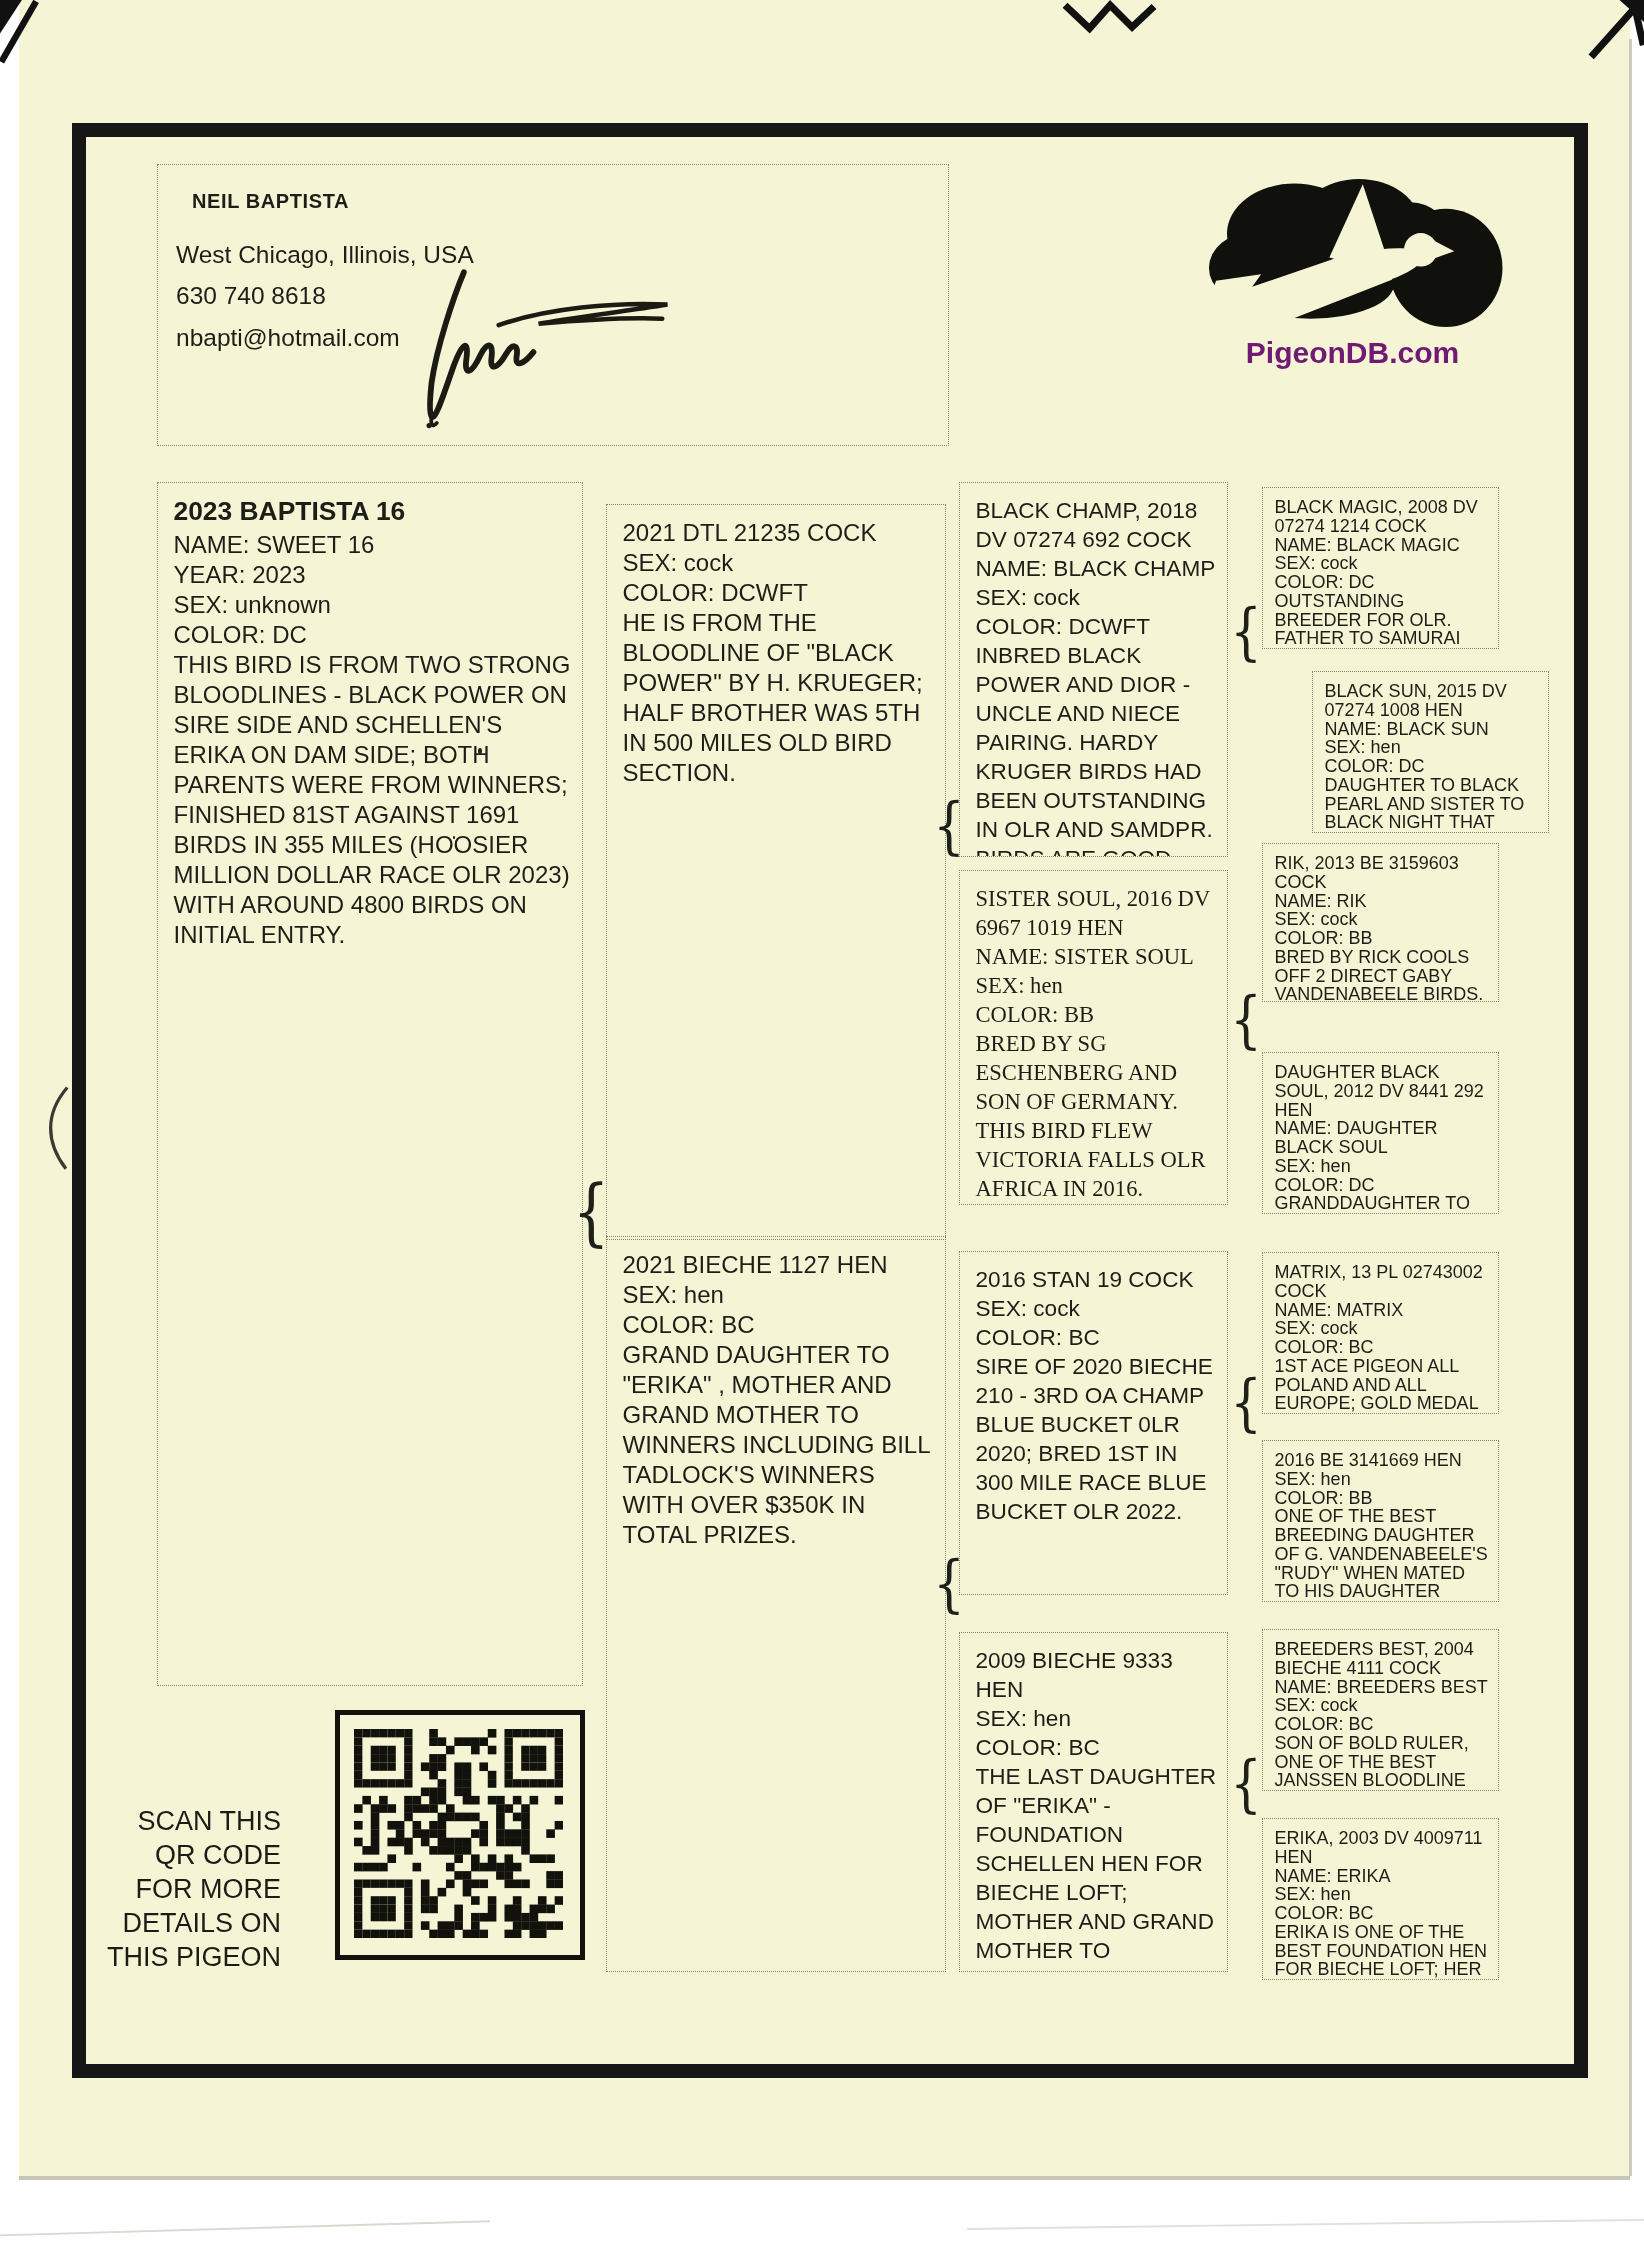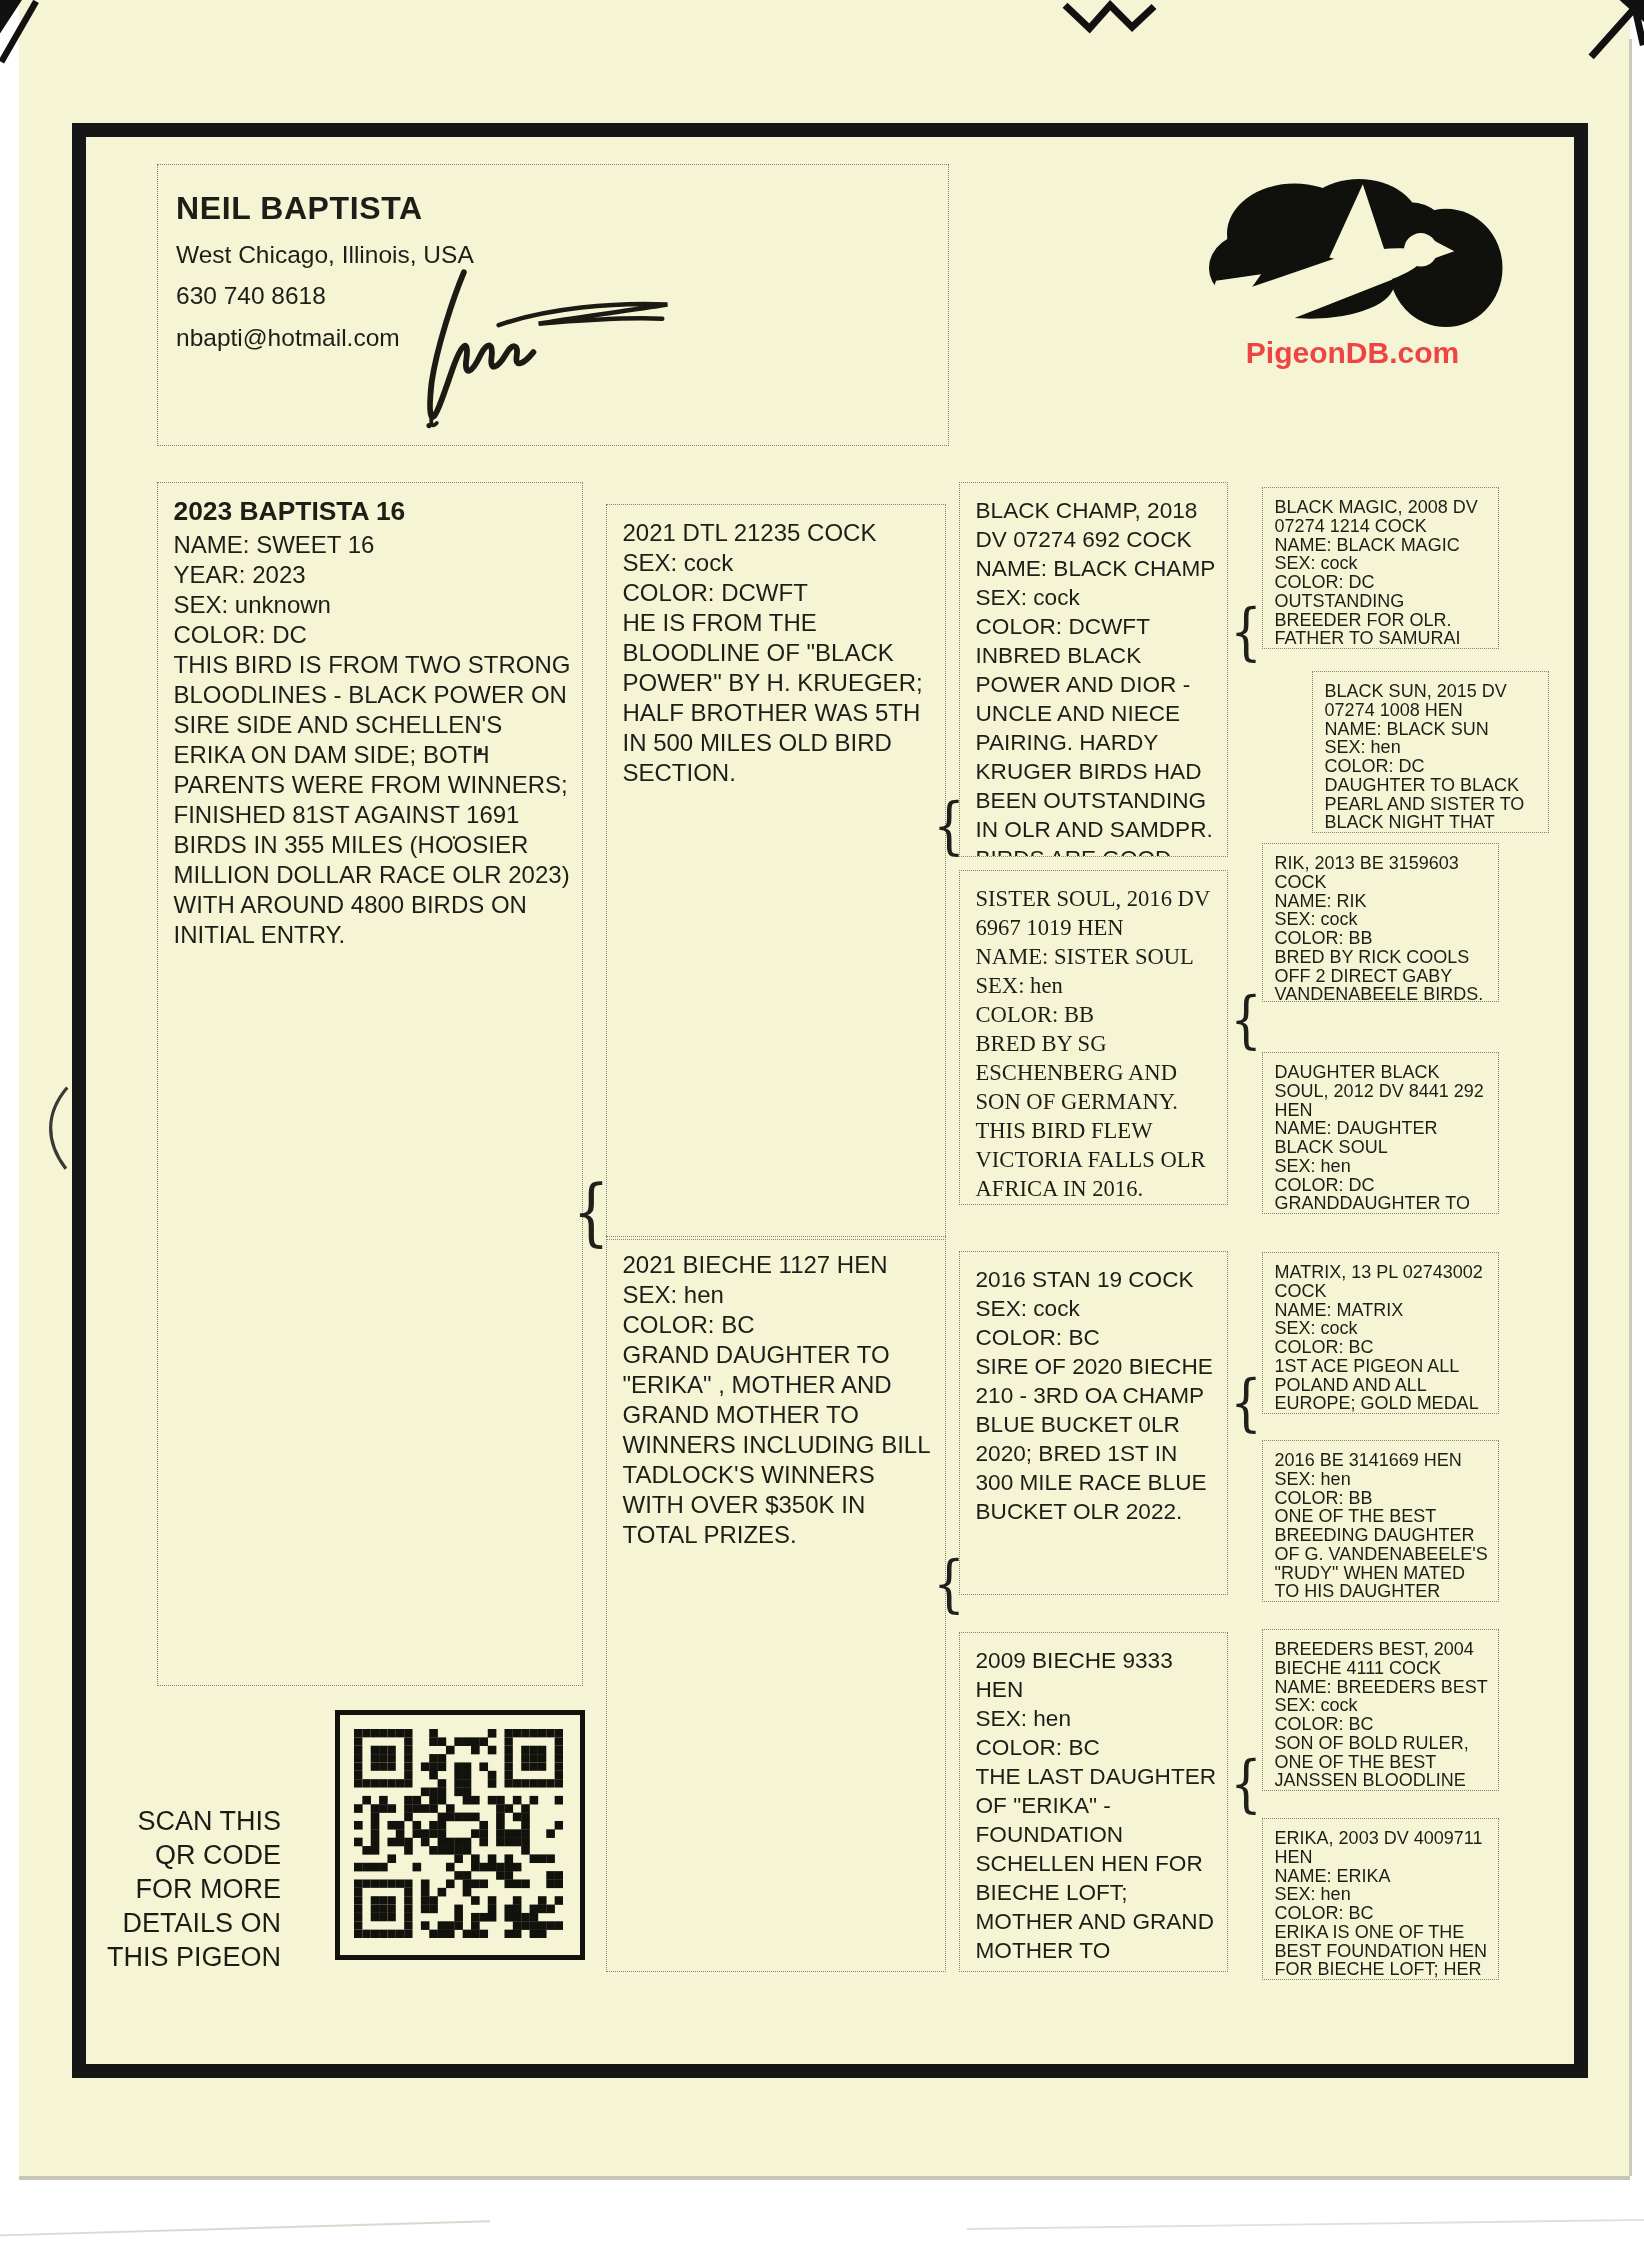--- a/index.html
+++ b/index.html
@@ -9,28 +9,28 @@
     font-family:"Liberation Sans","DejaVu Sans",sans-serif;
     color:#1e1e18;
   }
   .sheet { position:absolute; left:19.3px; top:0; width:1611px; height:2178px; background:#f5f5d6; }
   .sheet-bottom-shadow { position:absolute; left:19.3px; top:2176px; width:1611px; height:3.9px; background:#c9c6b8; }
   .sheet-right-edge { position:absolute; left:1629px; top:39px; width:2.6px; height:2137px; background:#cbcbbf; }
   .frame { position:absolute; left:72px; top:123px; width:1488px; height:1927px; border:14px solid #161616; }
 
   .contact-box { position:absolute; left:157px; top:164px; width:792px; height:282px;
     border:1.3px dotted #84846a; box-sizing:border-box; }
-  .contact-name { position:absolute; left:18px; top:24.5px; font-size:32px; font-weight:600; letter-spacing:0.6px; }
+  .contact-name { position:absolute; left:34px; top:24.5px; font-size:20px; font-weight:600; letter-spacing:0.6px; }
   .contact-line { position:absolute; left:18px; font-size:24.5px; }
   .contact-line.l1 { top:76px; } .contact-line.l2 { top:117px; } .contact-line.l3 { top:159px; }
   .signature { position:absolute; left:244px; top:98px; }
 
   .logo { position:absolute; left:1198px; top:166px; width:309px; }
   .logo-text { position:absolute; left:0; top:170px; width:309px; text-align:center;
-    font-size:30px; font-weight:bold; color:#ef4444; }
+    font-size:30px; font-weight:bold; color:#701a75; }
 
   .pbox { position:absolute; border:1.3px dotted #84846a; box-sizing:border-box;
     padding:13px 9px 7.7px 15.5px; overflow:hidden; background:transparent; }
   .box-title, .box-body { display:block; }
   .box-body { white-space:pre-line; }
   .col-main { font-size:24px; line-height:30px; }
   .col-g3 { font-size:22.6px; line-height:29px; }
   .col-g4 { font-size:18px; line-height:18.7px; padding:10.3px 6.4px 5.2px 11.6px; }
   .subject .box-title { font-weight:bold; font-size:26.4px; margin-bottom:3.9px; }
 

